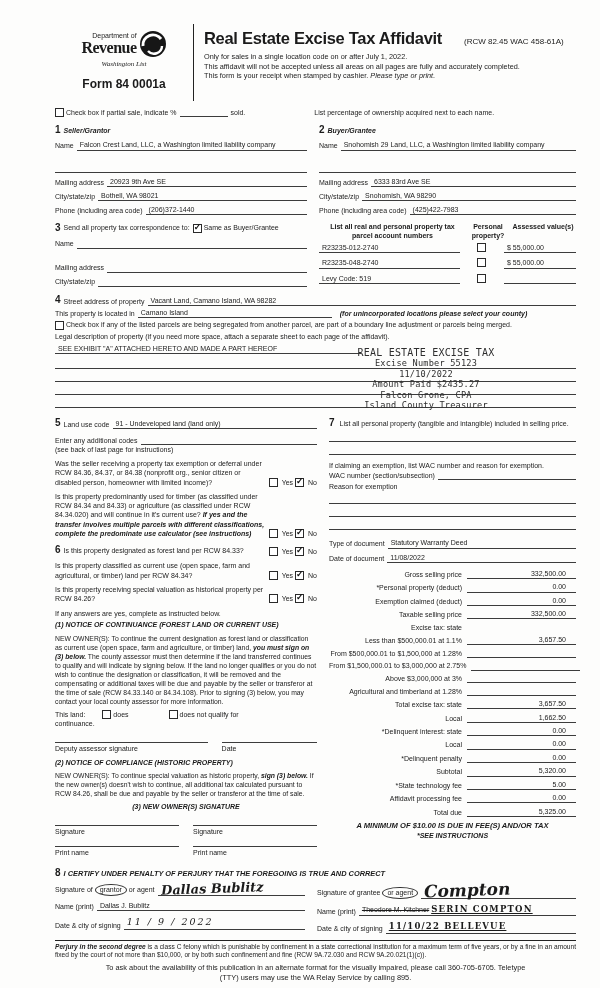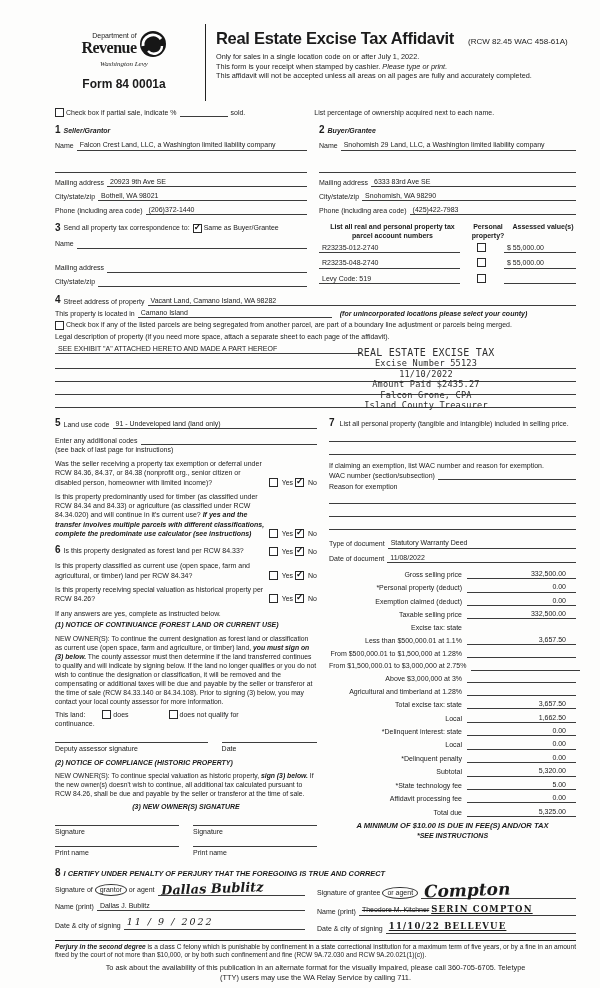--- a/index.html
+++ b/index.html
@@ -12,29 +12,29 @@
   .fill{flex:1;border-bottom:1px solid #3c3c3c;min-height:9px;padding:0 3px;}
   .lbl{white-space:nowrap;padding-right:3px;}
   .cb{width:7px;height:7px;border:1px solid #2a2a2a;display:inline-block;position:relative;flex:none;background:#fff;vertical-align:-1px;margin:0 2px 0 0;}
   .cb.checked::after{content:"\2713";position:absolute;left:0px;top:-3px;font-size:9px;font-weight:bold;color:#111;}
   .yn{display:flex;align-items:center;white-space:nowrap;gap:2px;flex:none;padding-left:4px;}
   .cols{display:flex;gap:12px;}
   .colL{width:252px;flex:none;}
   .colR{flex:1;min-width:0;}
   .mt2{margin-top:2px;} .mt4{margin-top:4px;} .mt6{margin-top:6px;} .mt8{margin-top:8px;}
   .hdr{display:flex;align-items:flex-start;gap:10px;}
-  .hdr-left{width:138px;flex:none;text-align:center;border-right:1px solid #222;padding:6px 12px 8px 0;}
+  .hdr-left{width:138px;flex:none;text-align:center;border-right:1px solid #222;padding:6px 0 8px 0;}
   .dept-top{display:flex;align-items:center;justify-content:center;gap:2px;}
   .dept-small{font-size:7px;text-align:right;line-height:1.1;}
   .dept-big{font-size:16px;font-weight:bold;font-family:"Liberation Serif",serif;letter-spacing:-0.5px;margin-top:-2px;}
   .dept-state{font-size:7px;font-style:italic;font-family:"Liberation Serif",serif;}
   .form-no{font-size:12px;font-weight:bold;margin-top:8px;}
   .hdr-right{flex:1;padding-top:4px;}
   .title{font-size:16.5px;font-weight:bold;letter-spacing:-0.3px;display:inline;}
-  .title-code{font-size:8px;margin-left:12px;}
+  .title-code{font-size:8px;margin-left:20px;}
   .subs{font-size:7.3px;margin-top:2px;line-height:1.35;}
   .parcel-hdr{display:flex;font-weight:bold;text-align:center;line-height:1.2;margin-bottom:3px;}
   .pc1{flex:1;} .pc2{width:44px;flex:none;} .pc3{width:66px;flex:none;}
   .parcel-row{display:flex;align-items:flex-end;margin-bottom:5px;}
   .pr-num{flex:1;border-bottom:1px solid #3c3c3c;padding:0 3px;min-height:9px;}
   .pr-cb{width:44px;flex:none;text-align:center;}
   .pr-val{width:66px;flex:none;border-bottom:1px solid #3c3c3c;padding:0 3px;min-height:9px;}
   .ruled{position:relative;}
   .rule-line{border-bottom:1px solid #3c3c3c;height:12px;}
   .stamp{position:absolute;right:0px;top:-8px;width:300px;text-align:center;font-family:"DejaVu Sans Mono",monospace;color:#2e2e2e;font-size:8.6px;line-height:10.5px;letter-spacing:0.2px;pointer-events:none;}
@@ -74,30 +74,30 @@
           <div class="dept-big">Revenue</div>
         </div>
         <span>
           <svg width="28" height="28" viewBox="0 0 28 28">
             <circle cx="14" cy="14" r="13" fill="#161616"></circle>
             <path d="M4 16 A 10 10 0 0 1 22 9" fill="none" stroke="#fff" stroke-width="3"></path>
             <path d="M9 21 A 8 8 0 0 0 23 16" fill="none" stroke="#fff" stroke-width="2.4"></path>
           </svg>
         </span>
       </div>
-      <div class="dept-state">Washington Levy</div>
+      <div class="dept-state">Washington List</div>
       <div class="form-no">Form 84 0001a</div>
     </div>
     <div class="hdr-right">
       <span class="title">Real Estate Excise Tax Affidavit</span>
       <span class="title-code">(RCW 82.45 WAC 458-61A)</span>
       <div class="subs">
         <div>Only for sales in a single location code on or after July 1, 2022.</div>
+        <div>This affidavit will not be accepted unless all areas on all pages are fully and accurately completed.</div>
         <div><span>This form is your receipt when stamped by cashier. </span><span class="i">Please type or print.</span></div>
-        <div>This affidavit will not be accepted unless all areas on all pages are fully and accurately completed.</div>
       </div>
     </div>
   </div>
 
   <div class="row mt6" style="align-items:center;">
     <span class="cb"></span>
     <span class="lbl">Check box if partial sale, indicate %</span>
     <span class="fill" style="flex:none;width:42px;"></span>
     <span class="lbl" style="padding-left:3px;">sold.</span>
     <span style="width:66px;"></span>
@@ -479,21 +479,21 @@
         </div>
       </div>
     </div>
   </div>
 
   <div class="perjury">
     <span class="b">Perjury in the second degree</span><span> is a class C felony which is punishable by confinement in a state correctional institution for a maximum term of five years, or by a fine in an amount fixed by the court of not more than $10,000, or by both such confinement and fine (RCW 9A.72.030 and RCW 9A.20.021(1)(c)).</span>
   </div>
   <div class="alt-note">
     <div>To ask about the availability of this publication in an alternate format for the visually impaired, please call 360-705-6705. Teletype</div>
-    <div>(TTY) users may use the WA Relay Service by calling 711.</div>
+    <div>(TTY) users may use the WA Relay Service by calling 895.</div>
   </div>
   <div class="bottom-row">
     <span style="width:160px;">REV 84 0001a (6/1/22)</span>
     <span style="flex:1;text-align:center;font-size:7.2px;">THIS SPACE TREASURER'S USE ONLY</span>
     <span style="width:90px;"></span>
   </div>
 
 </div>
 </div>
 

